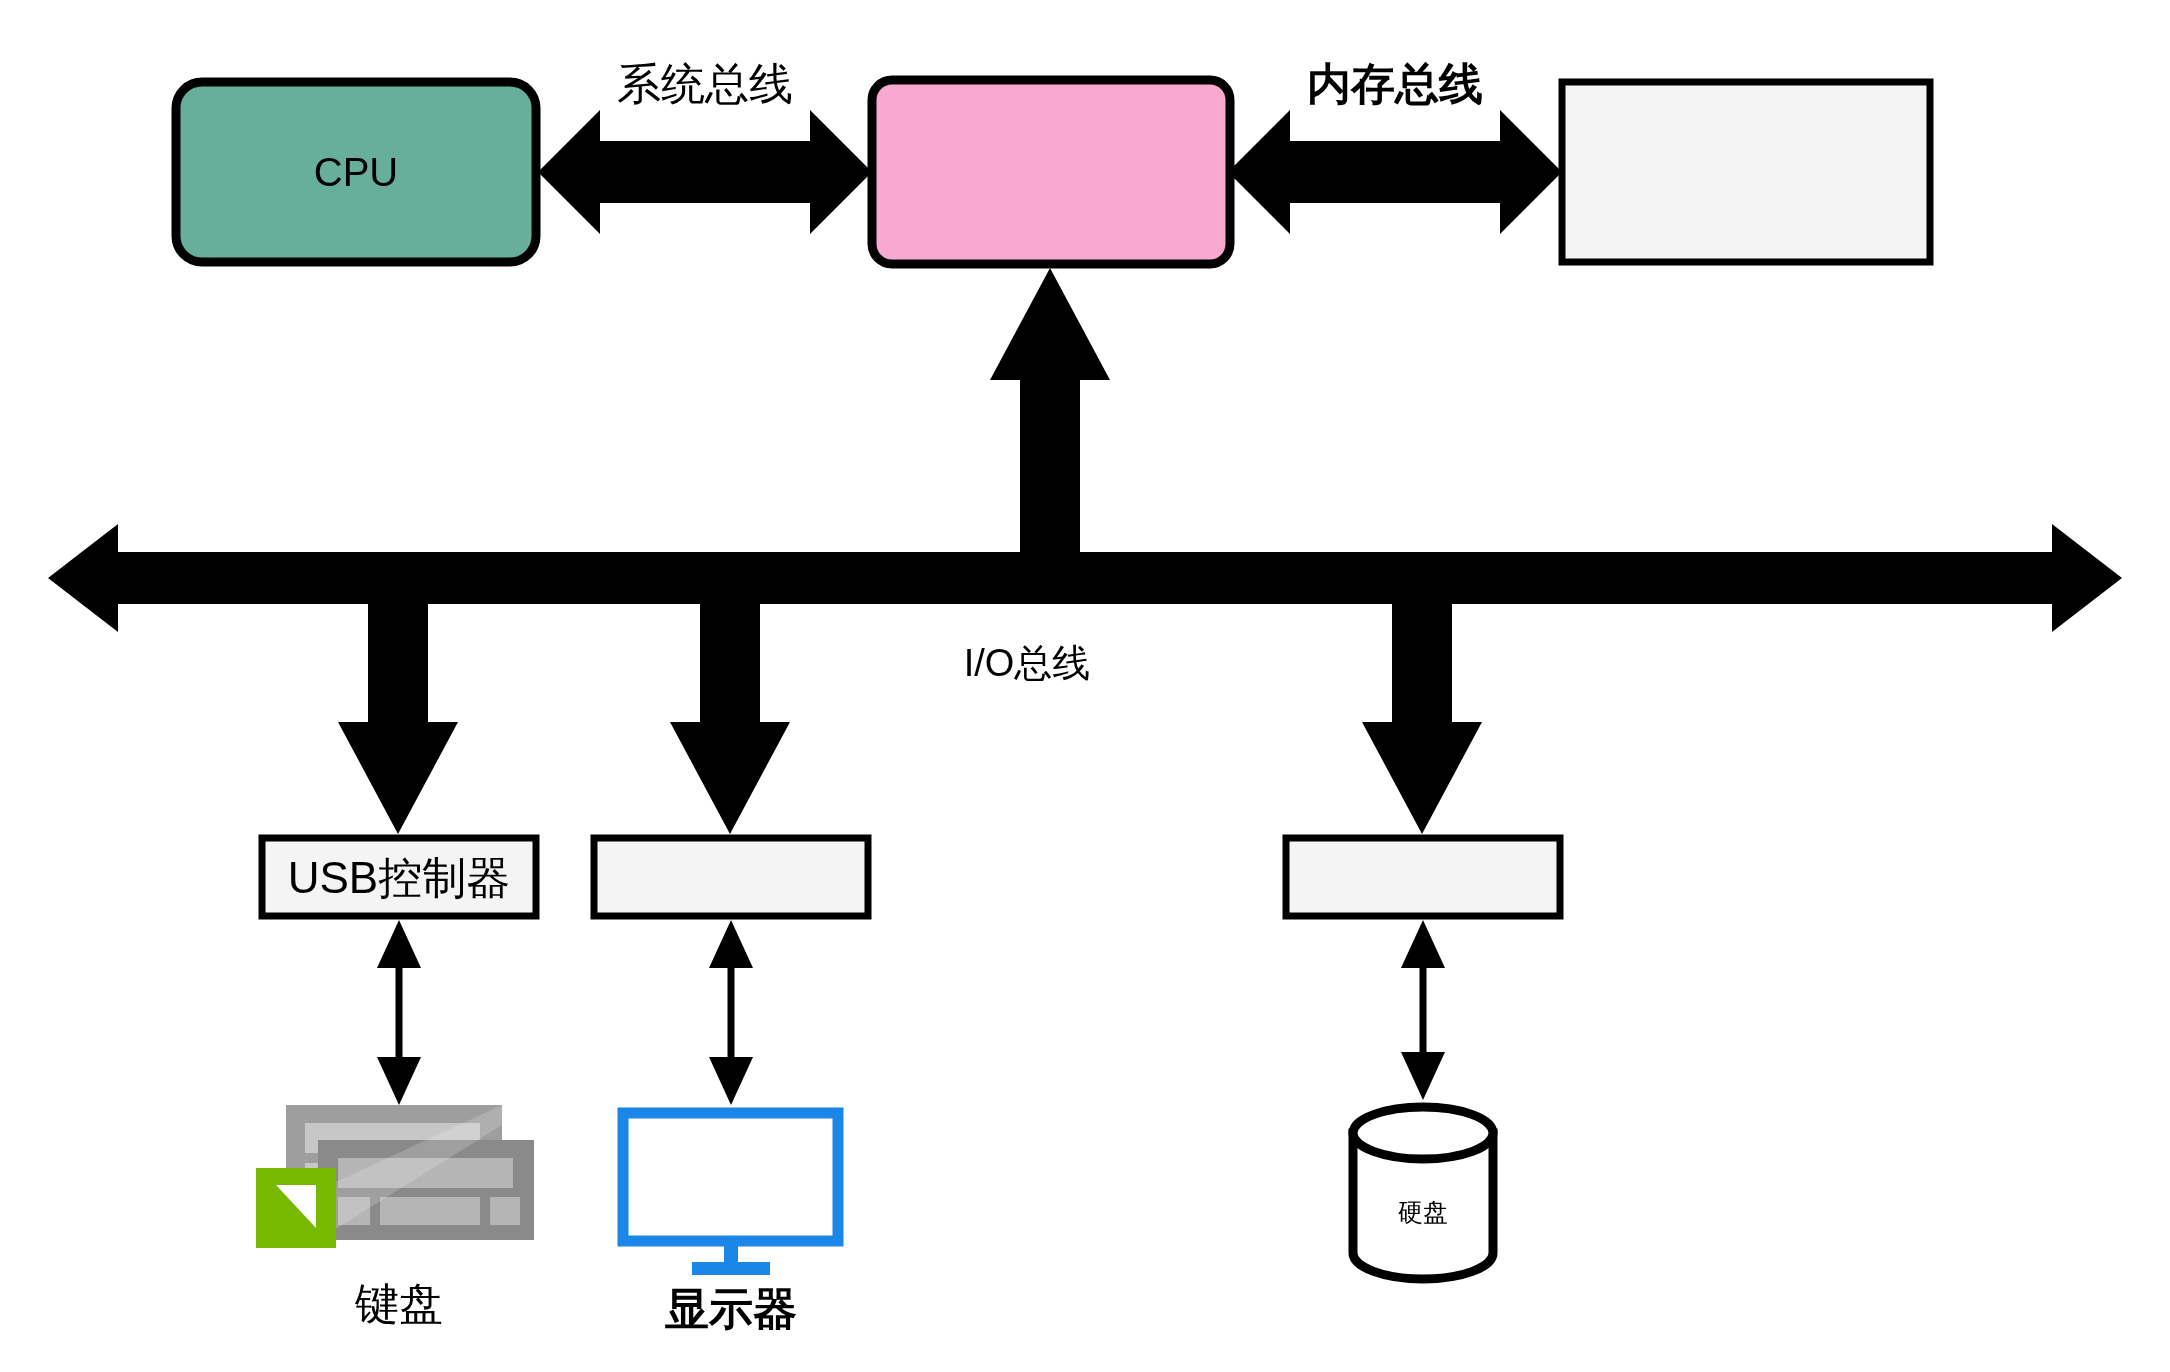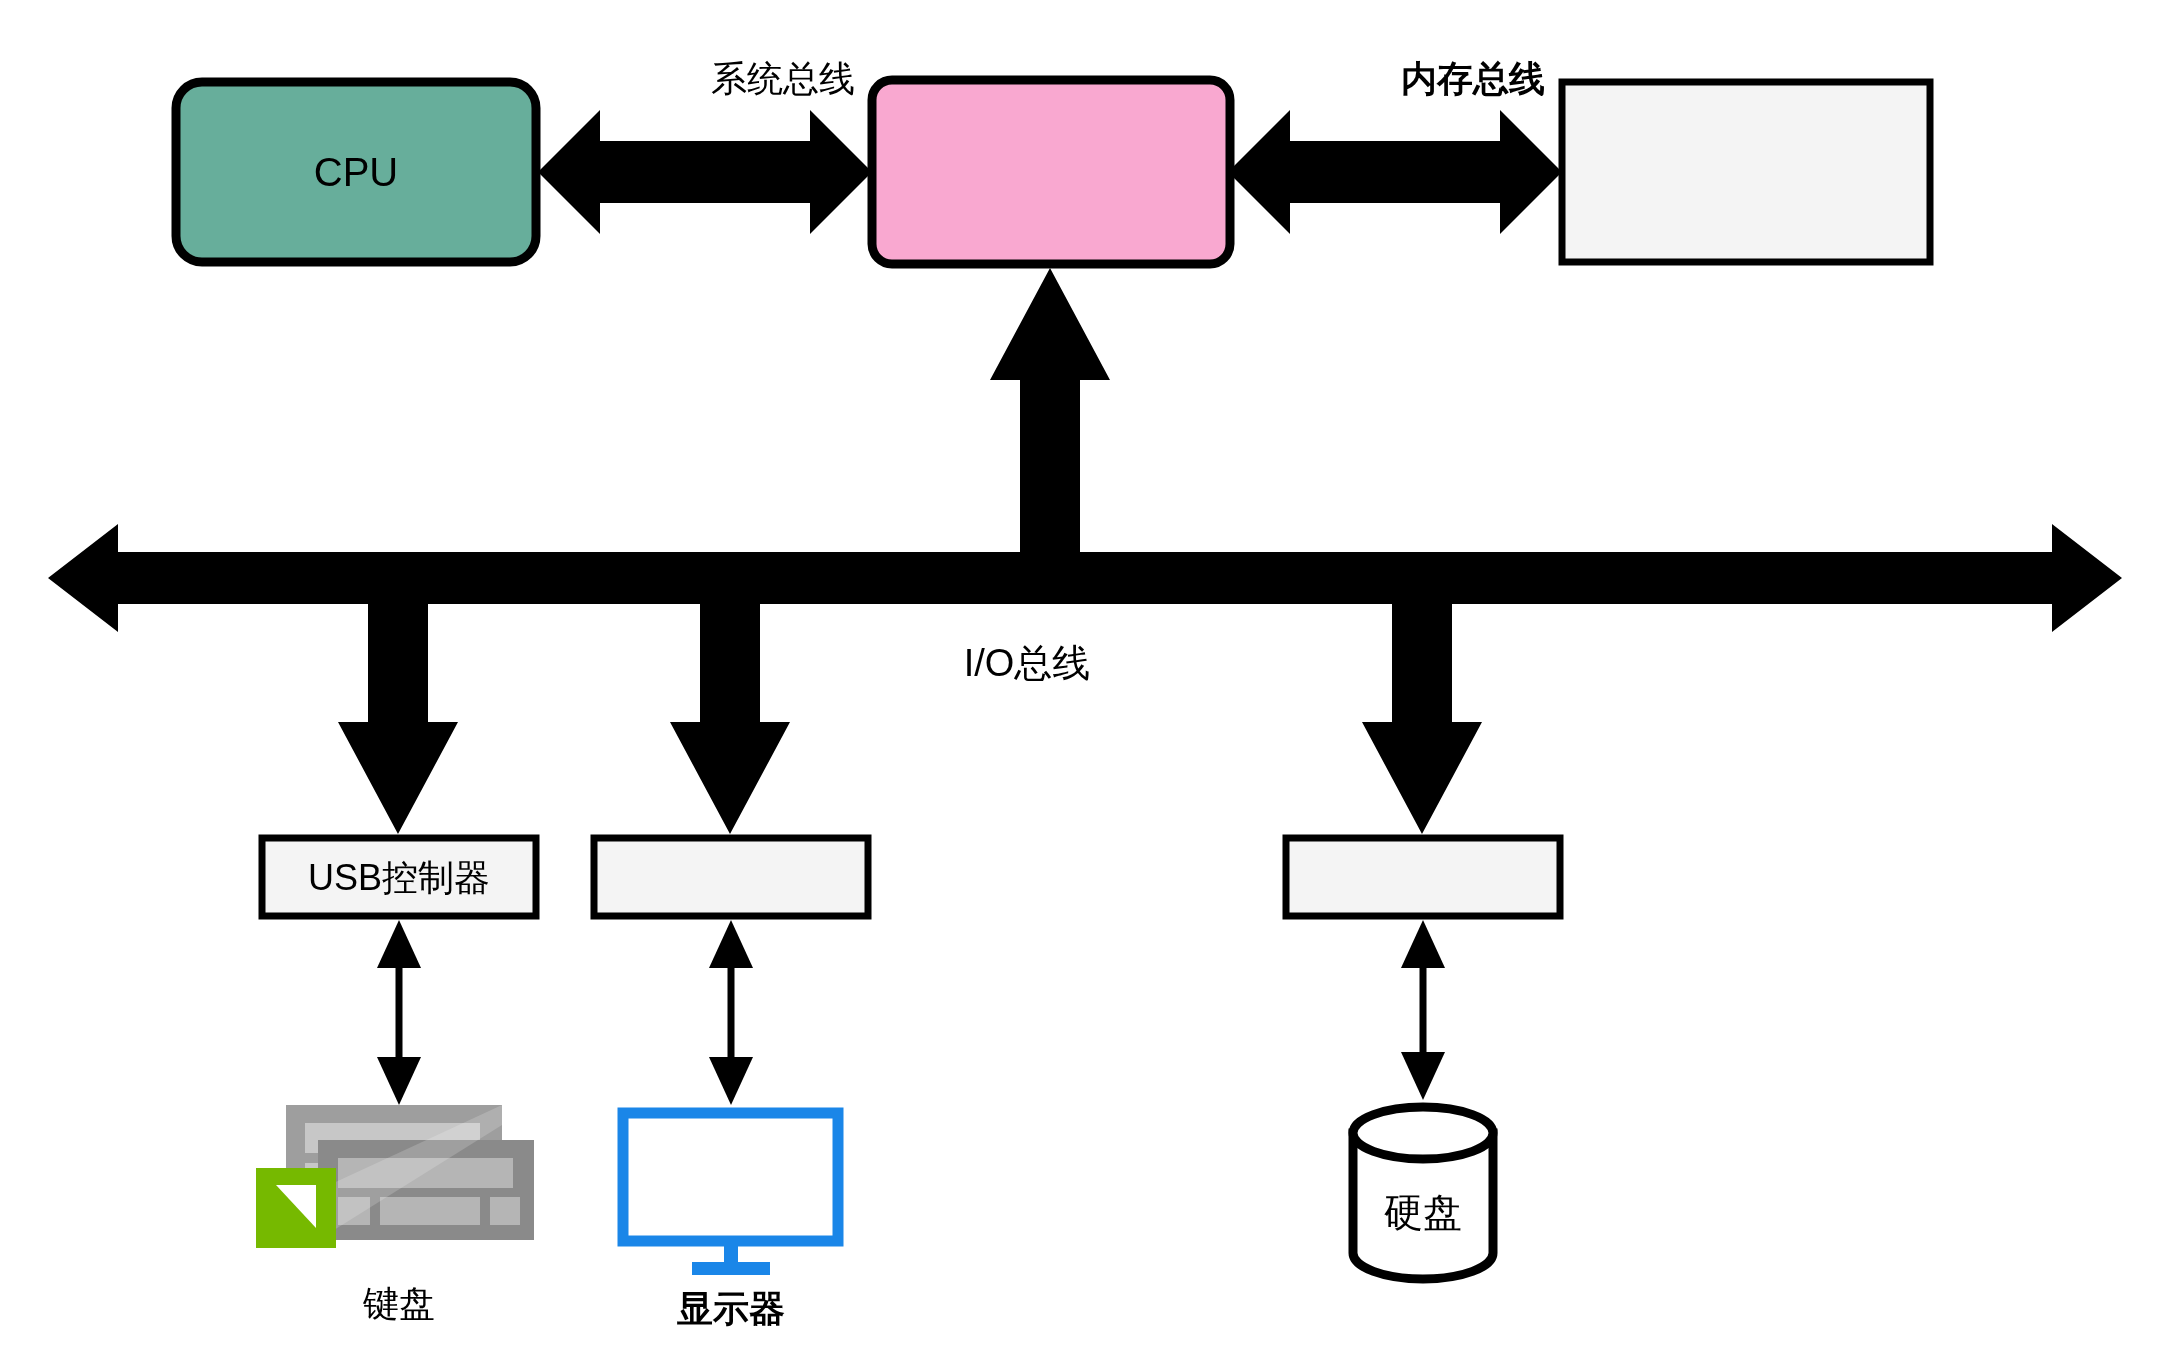--- a/index.html
+++ b/index.html
@@ -35,22 +35,22 @@
     white-space: pre;
   }
   .bus-label {
     position: absolute;
     color: #000000;
     text-align: center;
     white-space: nowrap;
   }
   .fs-40 { font-size: 40px; }
   .fs-38 { font-size: 38px; }
-  .fs-36 { font-size: 36px; text-align: right; }
-  .fs-34 { font-size: 39px; }
+  .fs-36 { font-size: 44px; }
+  .fs-34 { font-size: 25px; }
 </style>
 </head>
 <body>
 
 <div id="canvas">
 
   <svg class="layer" viewBox="0 0 2170 1372">
 
     <g>
       <polygon fill="#000000" points="538,172 600,110 600,141 810,141 810,110 872,172 810,234 810,203 600,203 600,234"></polygon>

